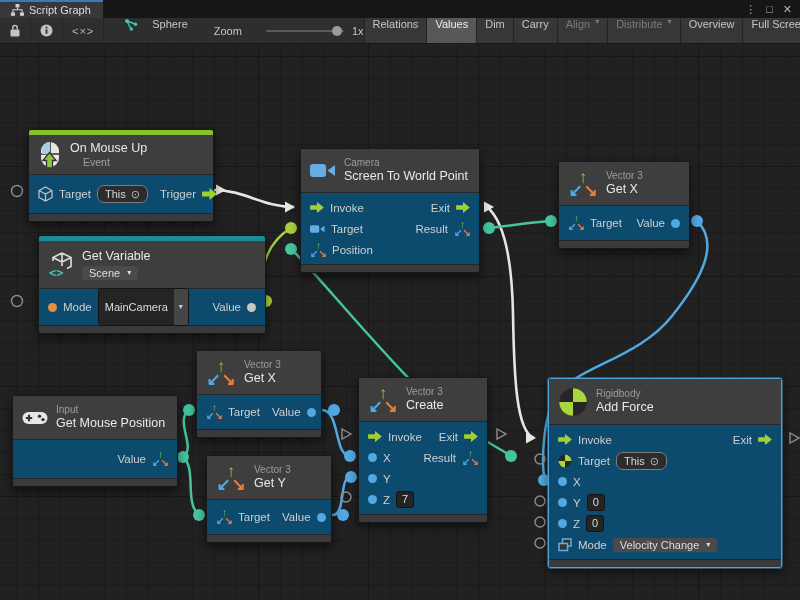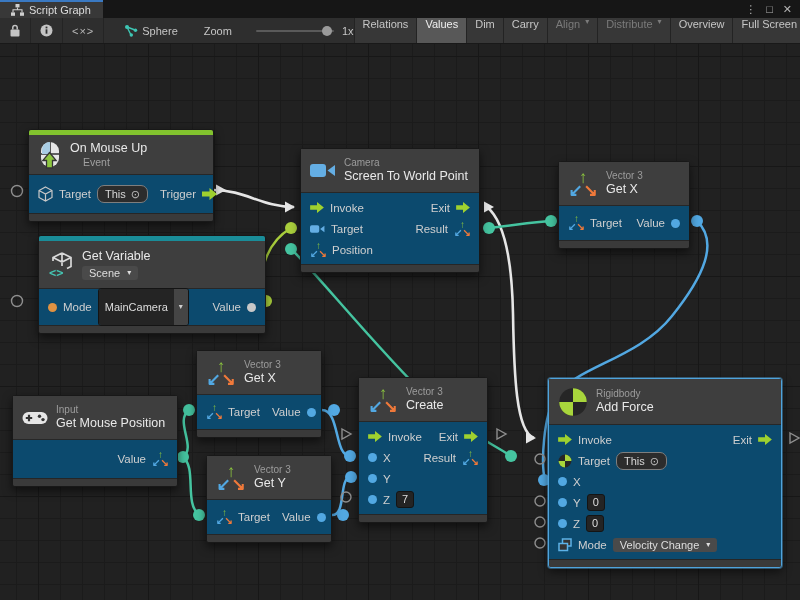--- a/index.html
+++ b/index.html
@@ -13,21 +13,21 @@
          border-top:2px solid #3A79C2; color:#dcdcdc; font-size:11px; }
   .winctl { margin-left:auto; display:flex; align-items:center; gap:10px; padding-right:8px; color:#b4b4b4; font-size:11px; }
   .winctl span { cursor:default; }
 
   
   .toolbar { position:absolute; left:0; top:18px; width:800px; height:26px; background:#2e2e2e;
              border-bottom:1px solid #191919; display:flex; align-items:stretch; color:#c6c6c6; font-size:11px; }
   .tseg { display:flex; align-items:center; justify-content:center; border-right:1px solid #242424; padding:0 9px; }
   .tseg.wide { width:62px; }
   .codeglyph { color:#b9b9b9; font-size:11px; letter-spacing:1px; }
-  .sphereseg { display:flex; align-items:center; gap:4px; margin-left:20px; }
+  .sphereseg { display:flex; align-items:flex-start; gap:14px; margin-left:20px; }
   .zoomseg { display:flex; align-items:center; margin-left:26px; }
   .zoomlbl { margin-right:24px; }
   .slider { position:relative; width:78px; height:2px; background:#5a5a5a; border-radius:1px; }
   .knob { position:absolute; right:2px; top:-4px; width:10px; height:10px; border-radius:50%; background:#9a9a9a; }
   .zoomval { margin-left:8px; }
   .tbtns { margin-left:auto; display:flex; align-items:stretch; }
   .tbtn { display:flex; align-items:flex-start; gap:5px; padding:0 8px; background:#373737;
           border-left:1px solid #232323; color:#c6c6c6; white-space:nowrap; }
   .tbtn.active { background:#585858; color:#efefef; }
   .tbtn.disabled { color:#7b7b7b; }

